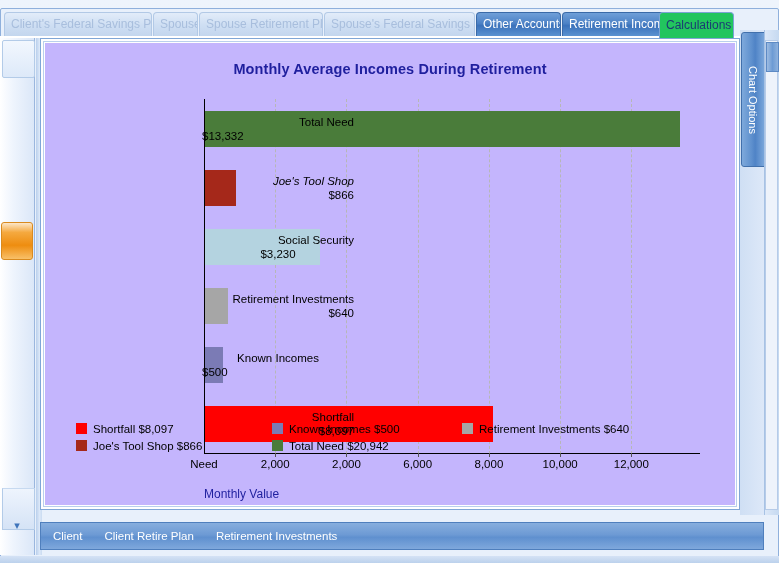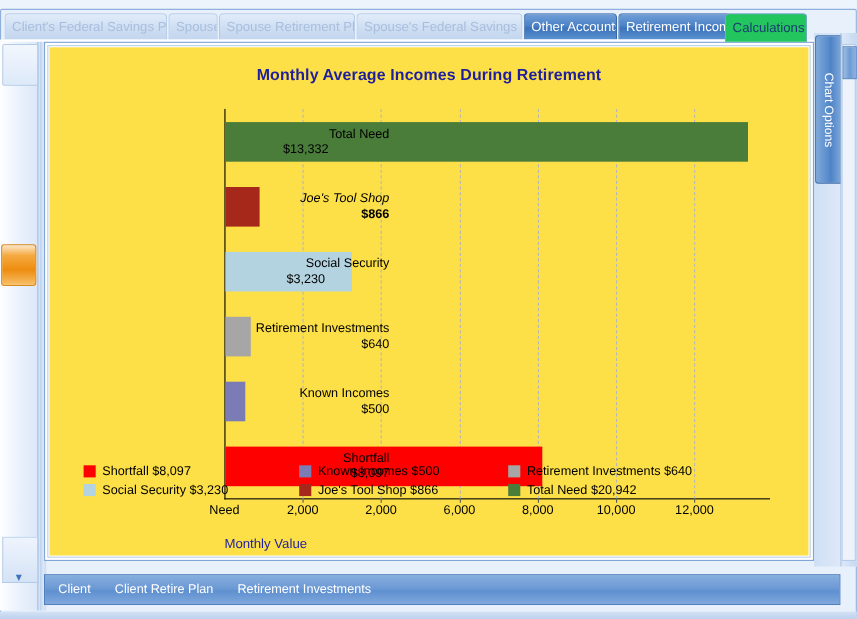--- a/index.html
+++ b/index.html
@@ -60,21 +60,21 @@
   .rail-chev{position:absolute;left:10px;top:520px;width:14px;height:10px;color:#3f74bb;
      font-size:11px;line-height:10px;text-align:center;}
   .rail-vstripe{position:absolute;left:36px;top:38px;width:6px;height:517px;
      background:linear-gradient(90deg,#b9cfec 0%,#dce8f8 60%,#c9dbf1 100%);}
 
   
   .panel-frame{position:absolute;left:40px;top:38px;width:700px;height:472px;
      background:#ffffff;border:1px solid #7fa6d6;box-sizing:border-box;}
   .panel-frame-inner{position:absolute;left:43px;top:41px;width:694px;height:466px;
      background:#ffffff;border:1px solid #b9d0ec;box-sizing:border-box;}
-  .chart-area{position:absolute;left:45px;top:43px;width:690px;height:462px;background:#fde047;overflow:hidden;}
+  .chart-area{position:absolute;left:45px;top:43px;width:690px;height:462px;background:#c4b5fd;overflow:hidden;}
 
   
   .rightpane{position:absolute;left:740px;top:30px;width:39px;height:485px;
      background:linear-gradient(90deg,#cfdff4 0%,#e6eefb 100%);}
   .chartopt-tab{position:absolute;left:741px;top:32px;width:22px;height:133px;
      background:linear-gradient(90deg,#7ea9db 0%,#5d8fcd 45%,#4f83c6 60%,#7aa6da 100%);
      border:1px solid #4170ac;border-radius:3px 0 0 3px;cursor:pointer;}
   .chartopt-tab span{
      display:block;position:absolute;left:50%;top:50%;
      transform:translate(-50%,-50%) rotate(90deg);
@@ -179,41 +179,41 @@
         <div class="xticklab" style="left: 284.892px;">8,000</div>
         <div class="gridline" style="left: 356.115px;"></div>
         <div class="tick" style="left: 356.115px;"></div>
         <div class="xticklab" style="left: 356.115px;">10,000</div>
         <div class="gridline" style="left: 427.338px;"></div>
         <div class="tick" style="left: 427.338px;"></div>
         <div class="xticklab" style="left: 427.338px;">12,000</div>
         <div class="bar" style="left: 1px; top: 11.5833px; width: 474.773px; background: rgb(74, 124, 58);"></div>
         <div class="ylab-wrap" style="top: 15.5833px;">
           <div style="text-align: right; font-size: 11.5px; line-height: 14px; white-space: nowrap;">Total Need</div>
-          <div style="text-align: center; font-size: 11.5px; line-height: 14px; white-space: nowrap;">$13,332</div>
+          <div style="text-align: left; font-size: 11.5px; line-height: 14px; white-space: nowrap;">$13,332</div>
         </div>
         <div class="bar" style="left: 1px; top: 70.75px; width: 30.8396px; background: rgb(165, 40, 26);"></div>
         <div class="ylab-wrap" style="top: 74.75px;">
           <div style="text-align: right; font-size: 11.5px; line-height: 14px; white-space: nowrap; font-style: italic;">Joe's Tool Shop</div>
-          <div style="text-align: right; font-size: 11.5px; line-height: 14px; white-space: nowrap; font-weight: bold;">$866</div>
+          <div style="text-align: right; font-size: 11.5px; line-height: 14px; white-space: nowrap;">$866</div>
         </div>
         <div class="bar" style="left: 1px; top: 129.917px; width: 115.025px; background: rgb(180, 211, 224);"></div>
         <div class="ylab-wrap" style="top: 133.917px;">
           <div style="text-align: right; font-size: 11.5px; line-height: 14px; white-space: nowrap;">Social Security</div>
           <div style="text-align: center; font-size: 11.5px; line-height: 14px; white-space: nowrap;">$3,230</div>
         </div>
         <div class="bar" style="left: 1px; top: 189.083px; width: 22.7914px; background: rgb(166, 166, 166);"></div>
         <div class="ylab-wrap" style="top: 193.083px;">
           <div style="text-align: right; font-size: 11.5px; line-height: 14px; white-space: nowrap;">Retirement Investments</div>
           <div style="text-align: right; font-size: 11.5px; line-height: 14px; white-space: nowrap;">$640</div>
         </div>
         <div class="bar" style="left: 1px; top: 248.25px; width: 17.8058px; background: rgb(123, 123, 181);"></div>
         <div class="ylab-wrap" style="top: 252.25px;">
-          <div style="text-align: right; font-size: 11.5px; line-height: 14px; white-space: nowrap;">Known Incomes</div>
-          <div style="text-align: right; font-size: 11.5px; line-height: 14px; white-space: nowrap;">$500</div>
+          <div style="text-align: center; font-size: 11.5px; line-height: 14px; white-space: nowrap;">Known Incomes</div>
+          <div style="font-size: 11.5px; line-height: 14px; white-space: nowrap;">$500</div>
         </div>
         <div class="bar" style="left: 1px; top: 307.417px; width: 288.346px; background: rgb(255, 0, 0);"></div>
         <div class="ylab-wrap" style="top: 311.417px;">
           <div style="text-align: right; font-size: 11.5px; line-height: 14px; white-space: nowrap;">Shortfall</div>
           <div style="text-align: right; font-size: 11.5px; line-height: 14px; white-space: nowrap;">$8,097</div>
         </div>
       </div>
   </div>
 
   <div class="legend" id="legend">
@@ -221,24 +221,20 @@
         <span class="legend-sw" style="background: rgb(255, 0, 0);"></span>
         <span>Shortfall $8,097</span>
       </div>
       <div class="legend-item">
         <span class="legend-sw" style="background: rgb(123, 123, 181);"></span>
         <span>Known Incomes $500</span>
       </div>
       <div class="legend-item">
         <span class="legend-sw" style="background: rgb(166, 166, 166);"></span>
         <span>Retirement Investments $640</span>
-      </div>
-      <div class="legend-item">
-        <span class="legend-sw" style="background: rgb(180, 211, 224);"></span>
-        <span>Social Security $3,230</span>
       </div>
       <div class="legend-item">
         <span class="legend-sw" style="background: rgb(165, 40, 26);"></span>
         <span>Joe's Tool Shop $866</span>
       </div>
       <div class="legend-item">
         <span class="legend-sw" style="background: rgb(74, 124, 58);"></span>
         <span>Total Need $20,942</span>
       </div>
     </div>

